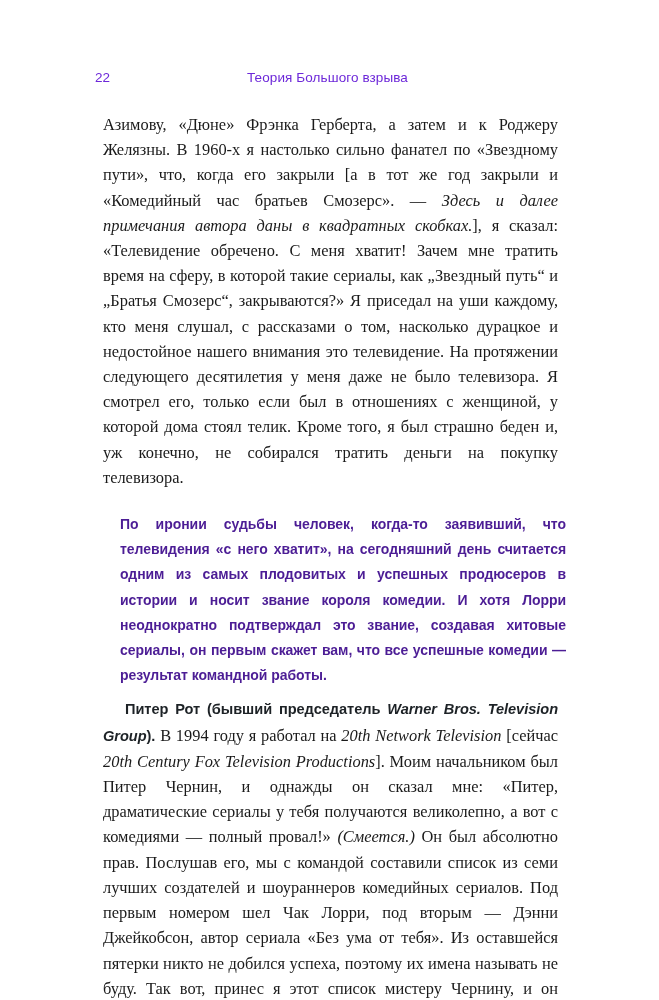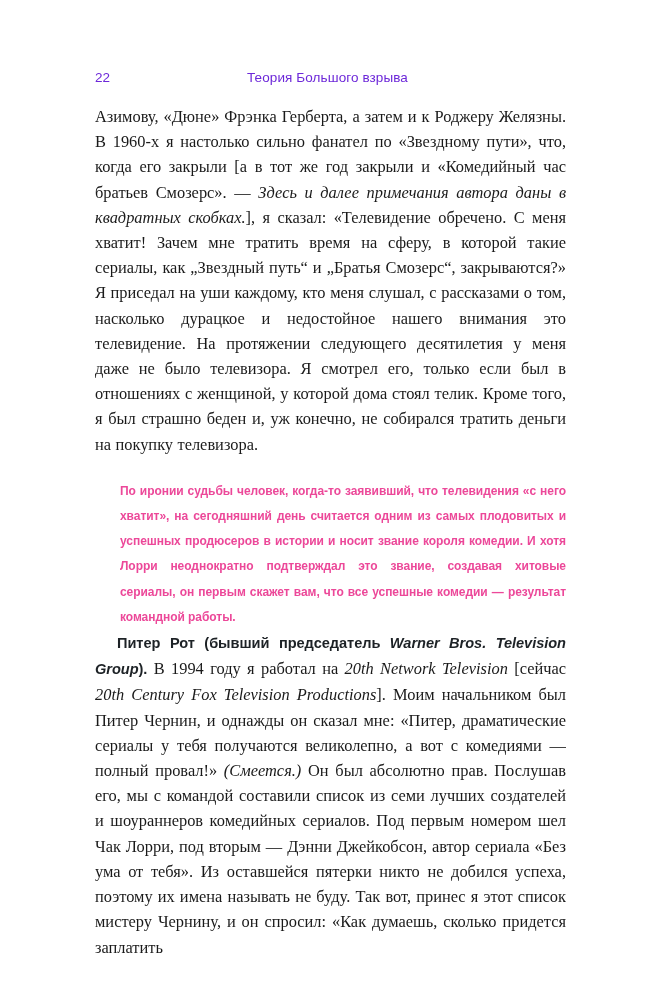--- a/index.html
+++ b/index.html
@@ -51,21 +51,21 @@
 
   
   .column {
     position: absolute;
     left: 95px;
     top: 104px;
     width: 471px;
   }
 
   p.body-par {
-    margin: 0;
+    margin: 8px;
     font-size: 16.4px;
     line-height: 25.2px;
     text-align: justify;
     text-justify: inter-word;
     text-indent: 0;
     hyphens: manual;
     word-spacing: 0.02em;
   }
 
   p.body-par.indented {
@@ -75,24 +75,24 @@
   em.note {
     font-style: italic;
   }
 
   
   .callout {
     margin: 22px 0 0 0;
     padding: 0 0 0 25px;
     font-family: "Liberation Sans", "DejaVu Sans", sans-serif;
     font-weight: bold;
-    font-size: 12px;
+    font-size: 14px;
     line-height: 25.2px;
     text-align: justify;
-    color: #ec4899;
+    color: #4c1d95;
     letter-spacing: -0.05px;
   }
   .callout p {
     margin: 0;
   }
 
   
   .speaker {
     font-family: "Liberation Sans", "DejaVu Sans", sans-serif;
     font-weight: bold;

